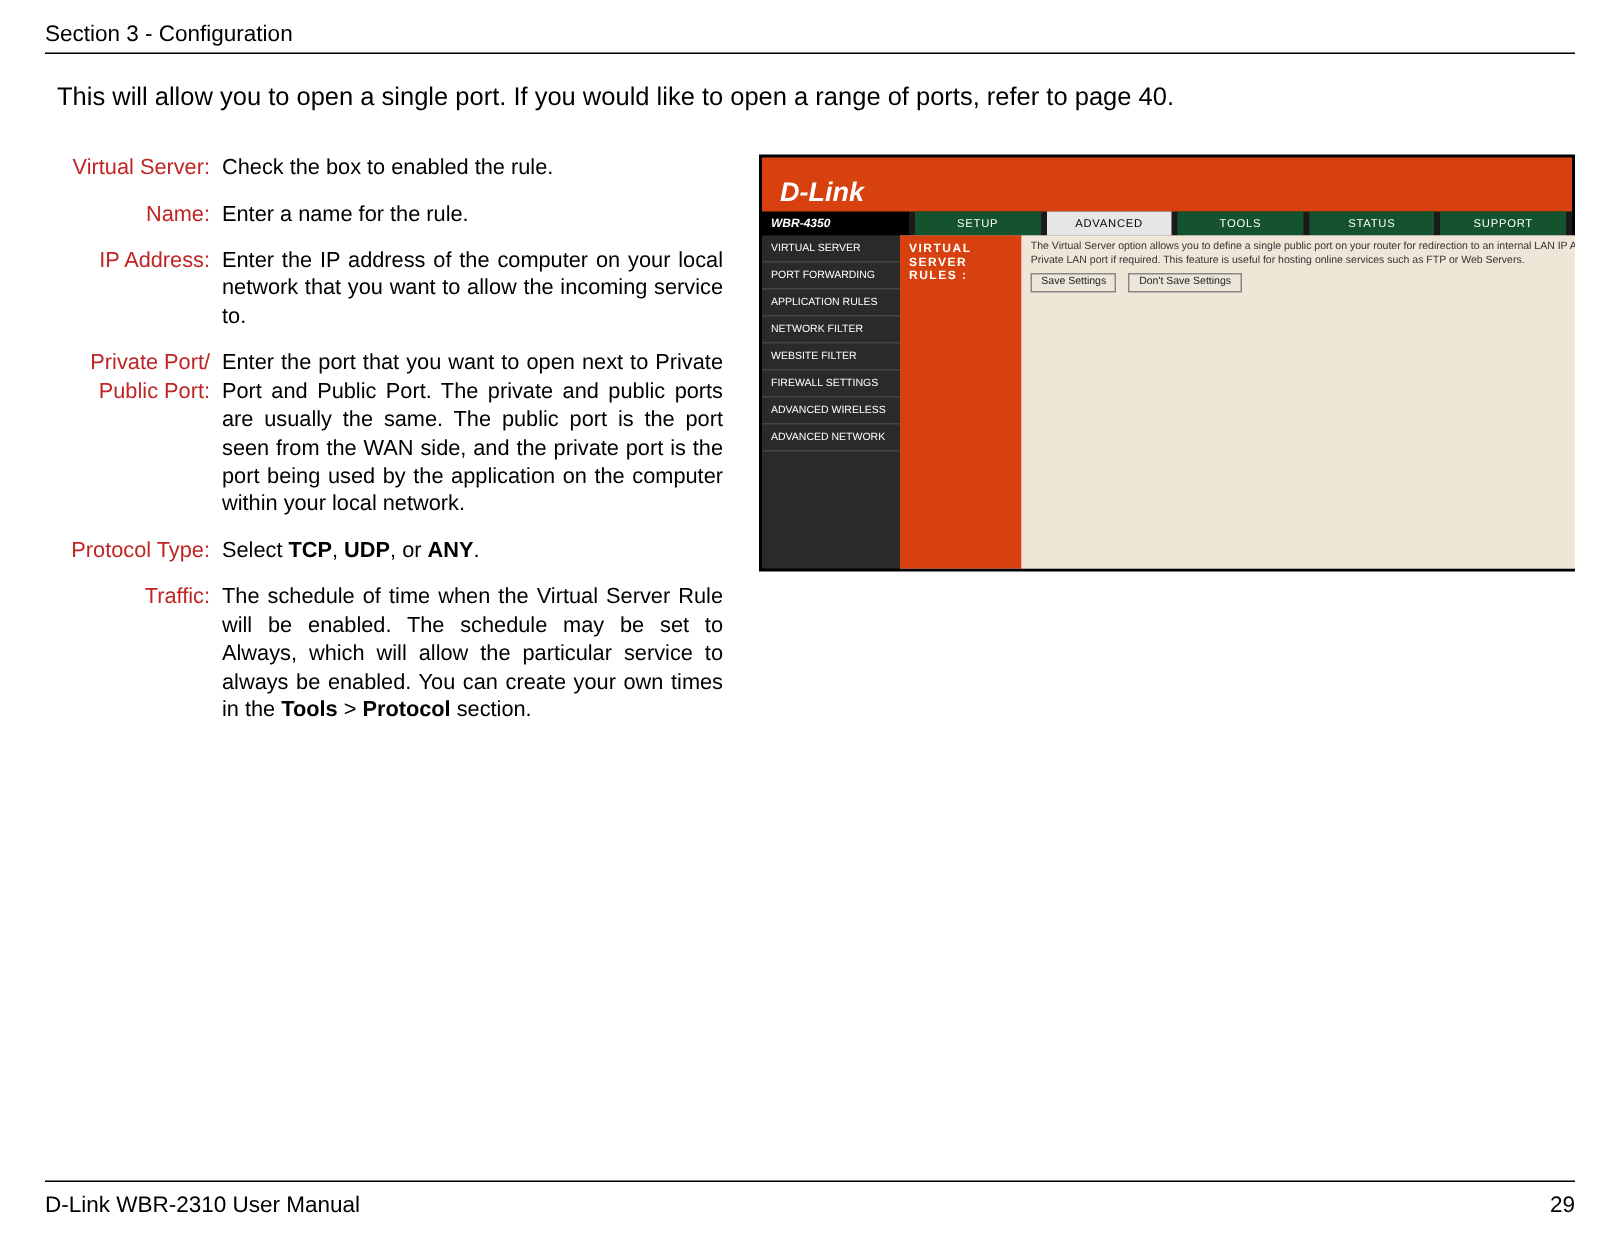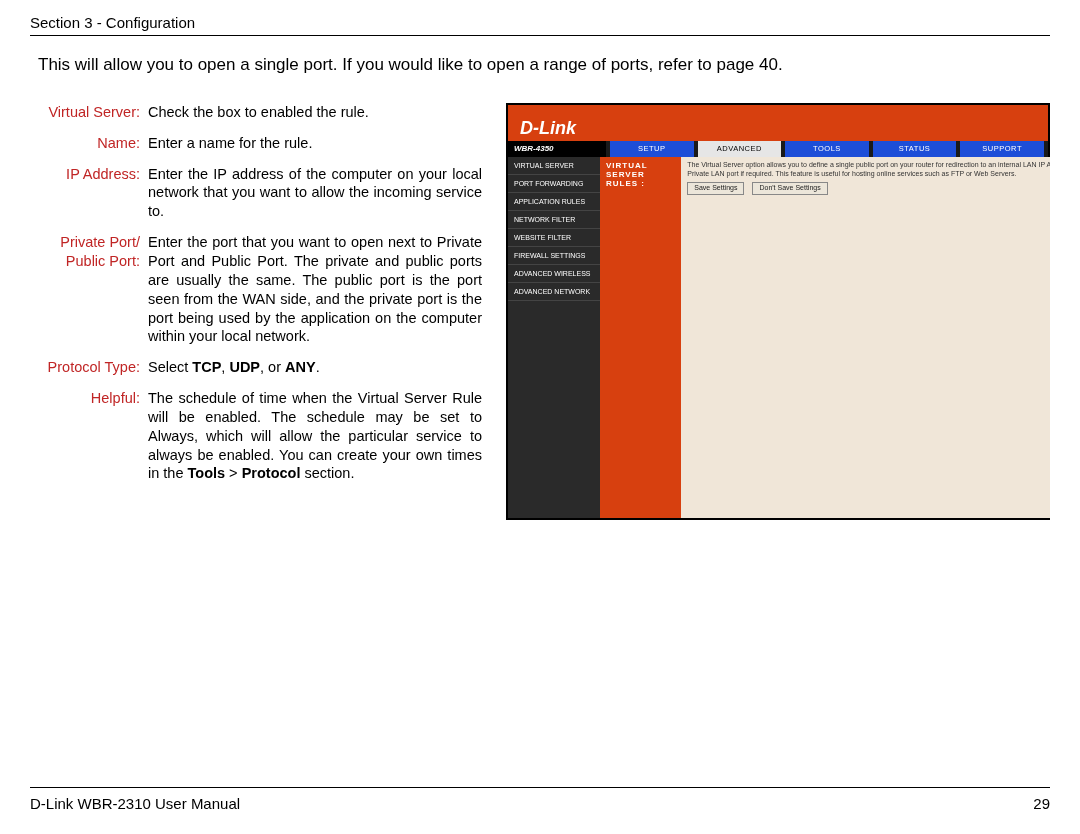--- a/index.html
+++ b/index.html
@@ -25,21 +25,21 @@
   .content-row { display:flex; gap:24px; align-items:flex-start; }
   .defs { flex:0 0 452px; font-size:14.5px; line-height:1.3; }
   .def-row { display:flex; margin-bottom:12px; }
   .def-label {
     flex:0 0 110px; text-align:right; font-weight:normal; color:#c02525;
     padding-right:8px;
   }
   .def-text { flex:1; text-align:justify; }
 
   .screenshot {
-    flex:1; height:417px;
+    flex:1; height:278px;
     background:#000;
     position:relative;
     overflow:hidden;
     font-size:8px;
   }
   .ss-header {
     position:absolute; left:2px; right:2px; top:2px; height:36px;
     background:#d7400f;
     color:#fff; font-weight:bold; font-size:18px;
     padding:6px 12px;
@@ -50,21 +50,21 @@
     position:absolute; left:2px; right:2px; top:38px; height:16px;
     display:flex;
   }
   .ss-model {
     flex:0 0 92px; background:#000; color:#fff;
     font-size:8px; font-style:italic; font-weight:bold;
     display:flex; align-items:center; padding-left:6px;
   }
   .ss-tabs { flex:1; display:flex; gap:4px; padding:0 4px; background:#1a1a1a; }
   .ss-tab {
-    flex:1; background:#1d4ed8; color:#fff; font-size:7.5px;
+    flex:1; background:#14532d; color:#fff; font-size:7.5px;
     display:flex; align-items:center; justify-content:center;
     letter-spacing:0.5px;
   }
   .ss-tab.active { background:#e6e6e6; color:#000; }
   .ss-body {
     position:absolute; left:2px; right:2px; top:54px; bottom:2px;
     display:flex;
   }
   .ss-sidebar {
     flex:0 0 92px; background:#2a2a2a; display:flex; flex-direction:column;
@@ -152,21 +152,21 @@
       </div>
       <div class="def-row">
         <div class="def-label">Private Port/ Public Port:</div>
         <div class="def-text">Enter the port that you want to open next to Private Port and Public Port. The private and public ports are usually the same. The public port is the port seen from the WAN side, and the private port is the port being used by the application on the computer within your local network.</div>
       </div>
       <div class="def-row">
         <div class="def-label">Protocol Type:</div>
         <div class="def-text">Select <b>TCP</b>, <b>UDP</b>, or <b>ANY</b>.</div>
       </div>
       <div class="def-row">
-        <div class="def-label">Helpful:</div>
+        <div class="def-label">Traffic:</div>
         <div class="def-text">The schedule of time when the Virtual Server Rule will be enabled. The schedule may be set to Always, which will allow the particular service to always be enabled. You can create your own times in the <b>Tools</b> &gt; <b>Protocol</b> section.</div>
       </div>
     </div>
 
     <div class="screenshot">
       <div class="ss-header">D-Link</div>
       <div class="ss-tabrow">
         <div class="ss-model">WBR-4350</div>
         <div class="ss-tabs">
           <div class="ss-tab">SETUP</div>

